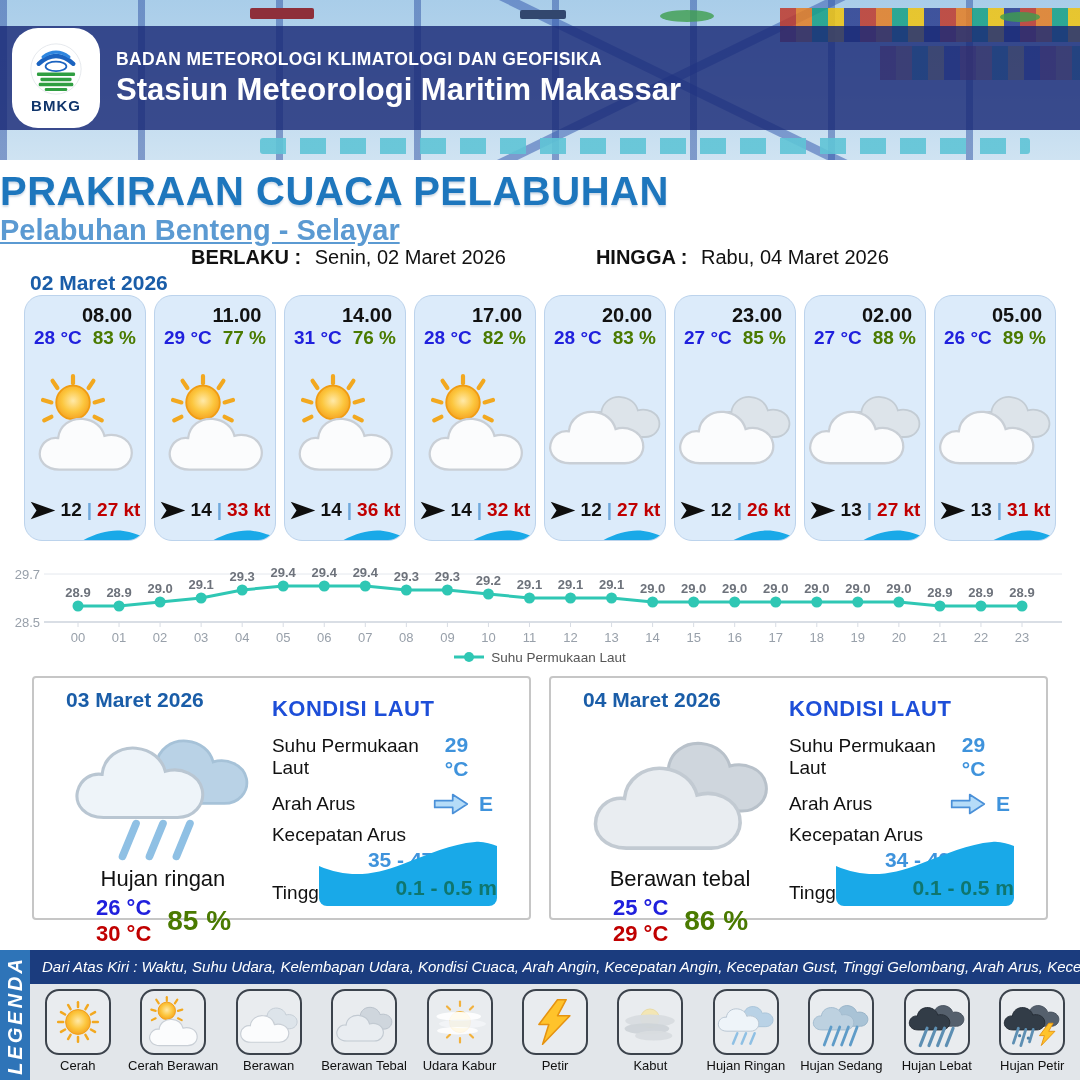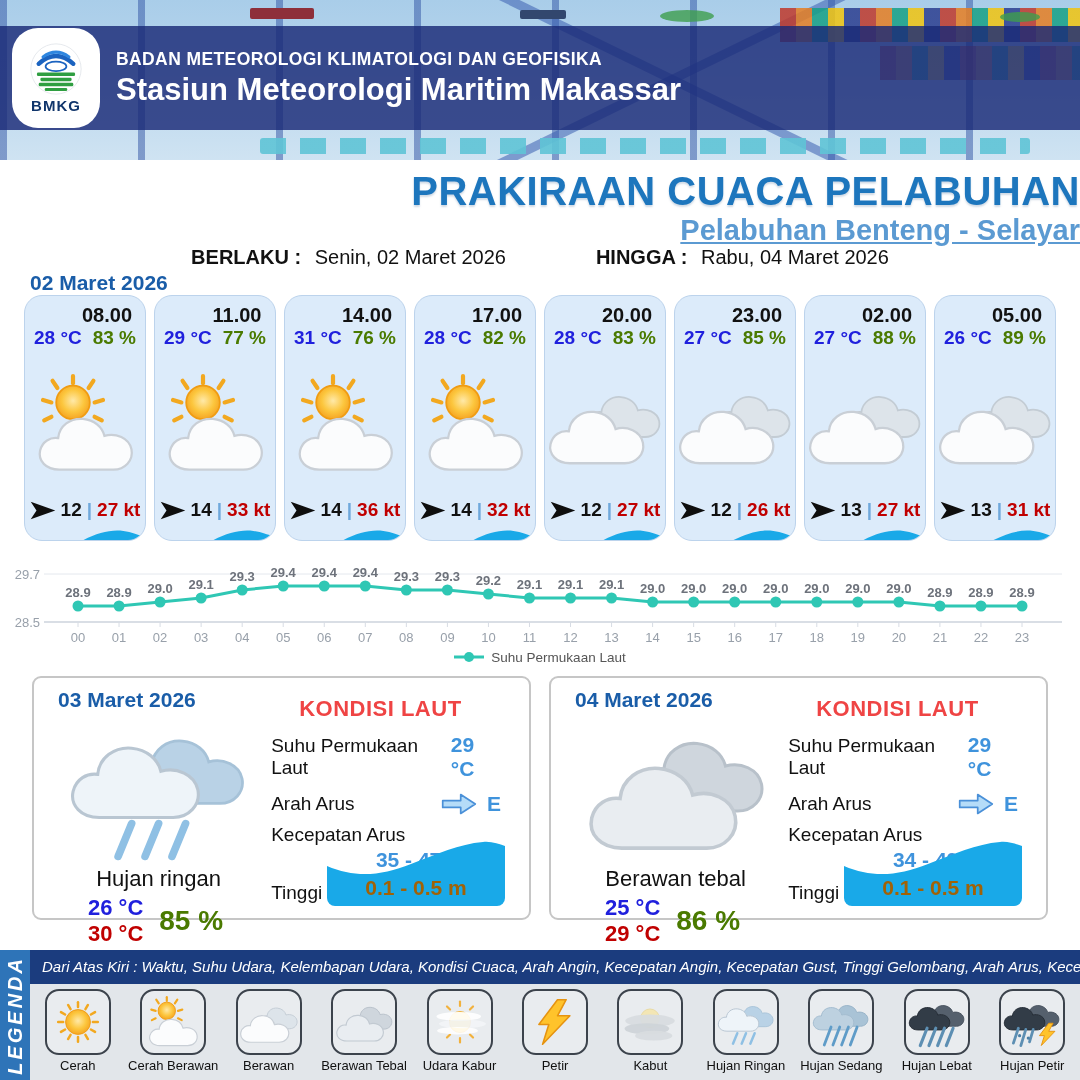--- a/index.html
+++ b/index.html
@@ -29,21 +29,21 @@
   .hdr-content{position:absolute;top:28px;left:12px;right:8px;height:100px;display:flex;align-items:center;gap:16px;}
   .logo-card{flex:0 0 88px;height:100px;background:#fff;border-radius:26px;
        display:flex;flex-direction:column;align-items:center;justify-content:center;gap:2px;}
   .logo-label{font-weight:bold;font-size:15px;letter-spacing:1px;color:#10356b;}
   .hdr-text{flex:1;min-width:0;color:#fff;}
   .hdr-agency{font-size:17.5px;font-weight:bold;letter-spacing:.4px;}
   .hdr-station{font-size:31px;font-weight:bold;margin-top:2px;}
   .hdr-address{font-size:17px;margin-top:5px;white-space:nowrap;}
 
   
-  .title-sec{text-align:right;padding-top:10px;}
+  .title-sec{text-align:left;padding-top:10px;}
   .title-main{font-size:40px;font-weight:bold;color:#1d76bd;letter-spacing:.5px;line-height:42px;
        text-shadow:0 2px 2px rgba(120,150,180,.35);}
   .title-sub{font-size:29px;font-weight:bold;color:#5b9ad2;line-height:32px;margin-top:2px;text-decoration:underline;}
   .valid-row{display:flex;justify-content:center;gap:90px;margin-top:0;font-size:20px;}
   .valid-row b{font-weight:bold;}
   .valid-row span.v{font-weight:normal;margin-left:8px;}
 
   
   .date-label{margin:2px 0 0 30px;font-size:21px;font-weight:bold;color:#1a5da8;}
   .cards-row{display:flex;gap:8px;margin:0 24px;height:246px;}
@@ -68,46 +68,46 @@
   .chart-sec{margin:23px 0 0 0;}
   #sst-chart{display:block;width:1080px;height:84px;}
   #sst-chart text.yt{font-size:13px;fill:#98a0aa;text-anchor:end;font-family:"Liberation Sans",sans-serif;}
   #sst-chart text.xt{font-size:13px;fill:#98a0aa;text-anchor:middle;font-family:"Liberation Sans",sans-serif;}
   #sst-chart text.dl{font-size:13px;fill:#6d727b;text-anchor:middle;font-weight:bold;font-family:"Liberation Sans",sans-serif;}
   .chart-legend{display:flex;justify-content:center;align-items:center;gap:7px;height:18px;
        font-size:13.5px;color:#555;}
 
   
   .day-row{display:flex;gap:18px;margin:10px 32px 0;height:244px;}
-  .dcard{flex:1;background:#fff;border:2px solid #c6c6c6;border-radius:9px;
-       padding:10px 24px 12px;display:flex;min-width:0;}
+  .dcard{flex:1;background:#fff;border:2px solid #c6c6c6;border-radius:4px;
+       padding:10px 32px 12px;display:flex;min-width:0;}
   .d-left{width:45%;display:flex;flex-direction:column;}
   .d-date{color:#1a5da8;font-size:21px;font-weight:bold;}
   .d-icon{text-align:center;margin-top:0;}
   .d-icon svg{width:108px;height:70px;}
   .d-cond{text-align:center;font-size:22px;margin-top:0;}
   .d-temps{display:flex;align-items:center;gap:16px;margin:3px 0 0 30px;}
   .d-tstack{display:flex;flex-direction:column;font-size:22px;font-weight:bold;line-height:26px;}
   .d-tmin{color:#2020dd;}
   .d-tmax{color:#c00000;}
   .d-hum{font-size:28px;font-weight:bold;color:#4a7a00;}
   .d-wind{display:flex;align-items:center;gap:9px;margin:5px 0 0 14px;font-size:21px;font-weight:bold;}
   .d-wind .dart{width:28px;height:21px;}
   .d-gust{color:#c00000;font-size:21px;font-weight:bold;margin:3px 0 0 52px;}
   .d-right{flex:1;position:relative;padding-left:12px;}
-  .d-head{color:#ef4444;font-size:22px;font-weight:bold;letter-spacing:.5px;margin-top:8px;margin-left:28px;}
+  .d-head{color:#1d4ed8;font-size:22px;font-weight:bold;letter-spacing:.5px;margin-top:8px;}
   .d-row{display:flex;justify-content:space-between;align-items:center;font-size:19px;margin-top:11px;padding-right:4px;}
   .d-val{color:#3f93dc;font-size:21px;font-weight:bold;}
   .d-dirwrap{display:flex;align-items:center;gap:9px;}
   .d-dirwrap .carrow{width:38px;height:24px;}
   .d-speedval{text-align:right;color:#3f93dc;font-size:21px;font-weight:bold;margin-top:2px;padding-right:10px;}
   .d-wavelabel{font-size:19px;margin-top:10px;}
   .d-wave{position:absolute;right:0;bottom:0;width:178px;height:72px;border-radius:0 0 8px 8px;overflow:hidden;}
   .d-wave svg{position:absolute;inset:0;width:100%;height:100%;}
-  .d-wave-text{position:absolute;left:0;right:0;bottom:6px;text-align:center;color:#a16207;
+  .d-wave-text{position:absolute;left:0;right:0;bottom:6px;text-align:right;color:#0f766e;
        font-size:21px;font-weight:bold;}
 
   
   .legend-sec{position:absolute;left:0;right:0;bottom:0;height:130px;background:#e2e6ea;}
   .leg-bar{position:absolute;left:0;top:0;bottom:0;width:30px;background:#2e74b8;
        display:flex;align-items:center;justify-content:center;}
   .leg-bar span{writing-mode:vertical-rl;transform:rotate(180deg);color:#fff;
        font-size:20px;font-weight:bold;font-style:italic;letter-spacing:3px;}
   .leg-note{margin-left:30px;height:34px;background:#1b3c7e;color:#fff;font-style:italic;
        font-size:15px;line-height:34px;padding-left:12px;white-space:nowrap;overflow:hidden;}

